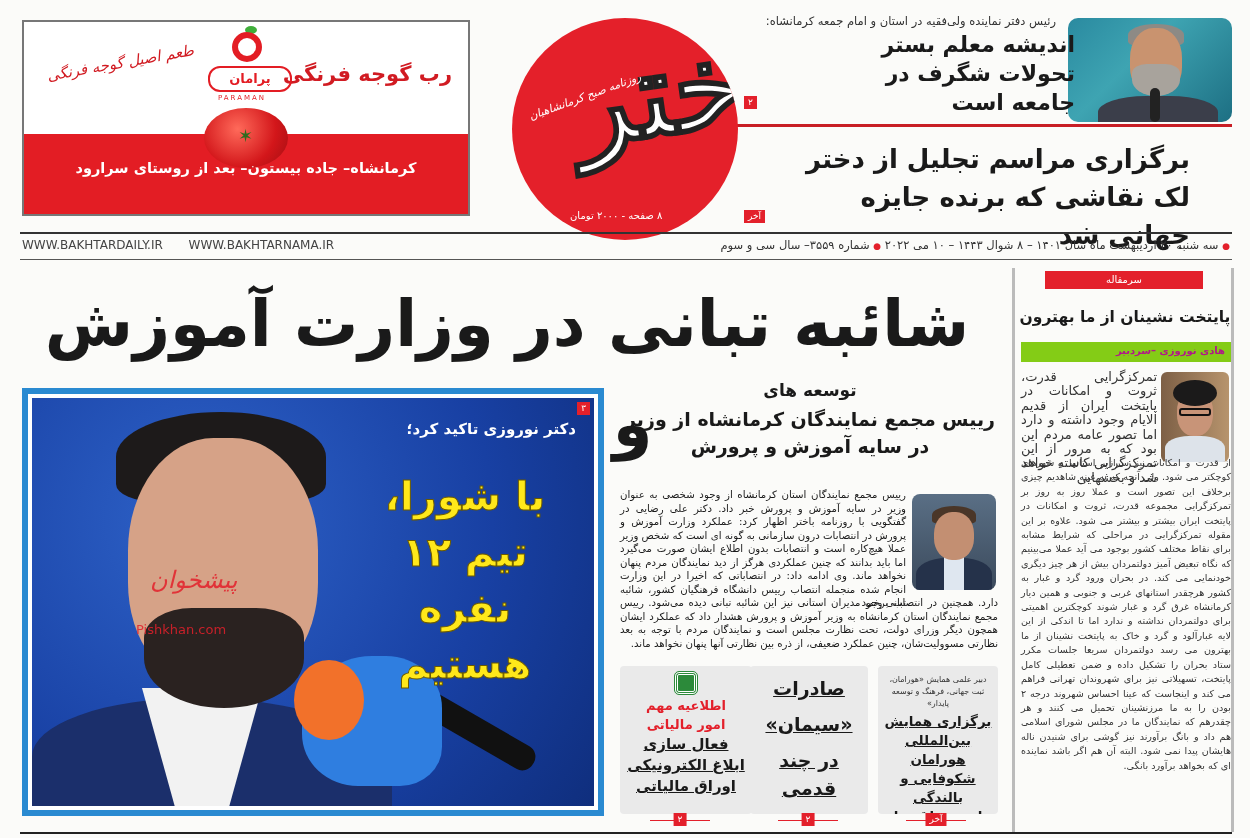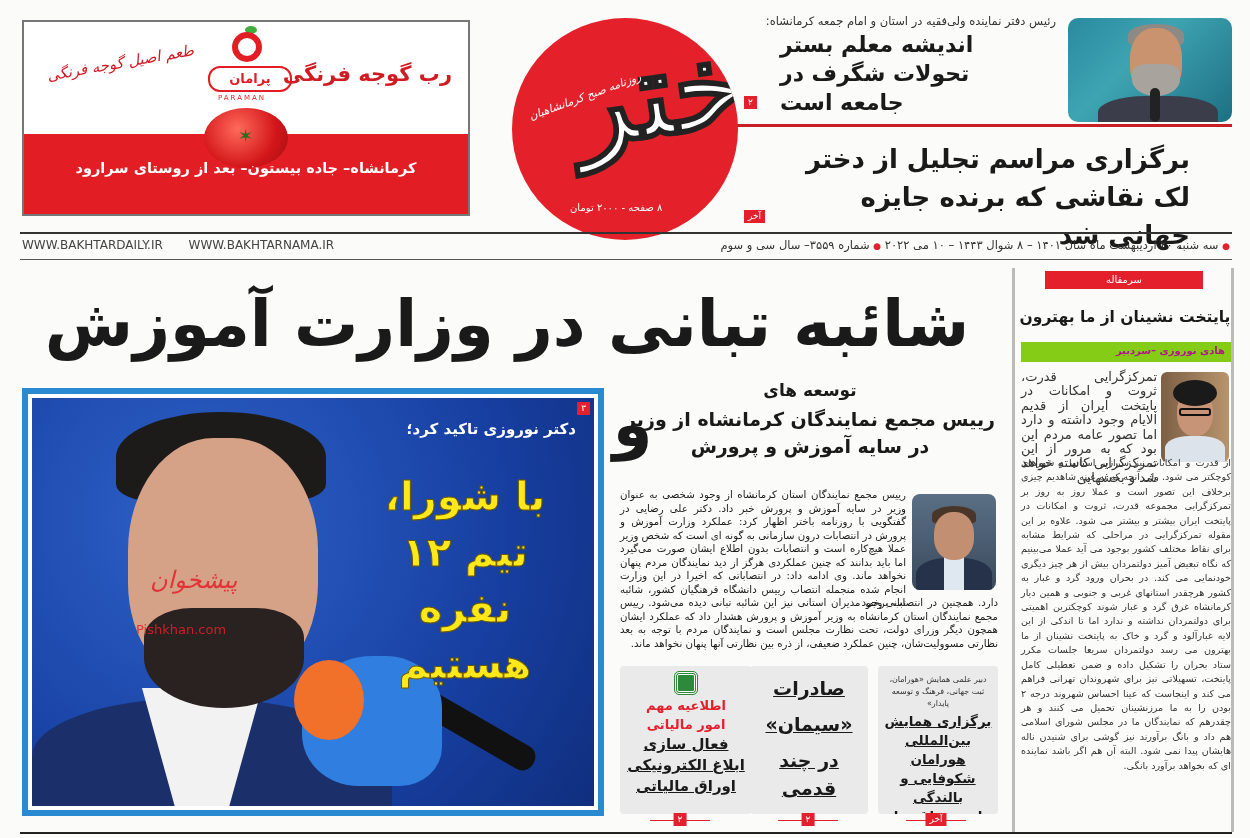--- a/index.html
+++ b/index.html
@@ -11,32 +11,32 @@
 
   
   #teaser-photo { left: 1068px; top: 18px; width: 164px; height: 104px; border-radius: 10px; overflow: hidden;
     background: linear-gradient(135deg, #2a8aa0 0%, #3ea4b2 40%, #1d6f83 100%); }
   #teaser-photo .head { position: absolute; left: 62px; top: 10px; width: 52px; height: 66px; border-radius: 45% 45% 40% 40%; background: #c9936f; }
   #teaser-photo .hair { position: absolute; left: 60px; top: 6px; width: 56px; height: 22px; border-radius: 50% 50% 20% 20%; background: #8d8a85; }
   #teaser-photo .beard { position: absolute; left: 64px; top: 46px; width: 48px; height: 32px; border-radius: 30% 30% 50% 50%; background: #a8a39c; }
   #teaser-photo .suit { position: absolute; left: 30px; top: 78px; width: 120px; height: 40px; border-radius: 40% 40% 0 0; background: #3b3e4a; }
   #teaser-photo .mic { position: absolute; left: 82px; top: 70px; width: 10px; height: 34px; background: #222; border-radius: 5px; }
   #teaser-kicker { left: 756px; top: 14px; width: 300px; font-size: 11.5px; color: #333; }
-  #teaser-title { left: 780px; top: 30px; width: 260px; font-size: 22px; font-weight: bold; line-height: 29px; text-align: left; }
+  #teaser-title { left: 815px; top: 30px; width: 260px; font-size: 22px; font-weight: bold; line-height: 29px; text-align: right; }
   #teaser-tag { left: 744px; top: 96px; }
   #red-rule { left: 735px; top: 124px; width: 497px; height: 3px; background: #c81e25; }
 
   #second-title { left: 770px; top: 140px; width: 420px; font-size: 26px; font-weight: bold; line-height: 38px; text-align: right; }
   #second-tag { left: 744px; top: 210px; }
 
   
   #logo { left: 512px; top: 18px; width: 226px; height: 222px; border-radius: 50%; background: #e4202a; overflow: hidden; }
   #logo-word { position: absolute; left: 60px; top: 12px; font-family: "DejaVu Serif", serif; font-size: 118px; font-weight: bold; color: #fff; -webkit-text-stroke: 2px #222; transform: rotate(-8deg); line-height: 1; }
   #logo-sub { position: absolute; left: 14px; top: 72px; font-size: 11px; color: #fff; font-style: italic; transform: rotate(-20deg); white-space: nowrap; }
-  #logo-price { position: absolute; left: 58px; top: 184px; font-size: 10px; color: #fff; direction: rtl; white-space: nowrap; }
+  #logo-price { position: absolute; left: 58px; top: 192px; font-size: 10px; color: #fff; direction: rtl; white-space: nowrap; }
 
   
   #ad { left: 22px; top: 20px; width: 448px; height: 196px; border: 2px solid #777; background: #fff; overflow: hidden; }
   #ad-red { position: absolute; left: 0; top: 112px; width: 100%; height: 84px; background: #e31d24; }
   #ad-product { position: absolute; right: 16px; top: 40px; font-size: 21px; font-weight: bold; color: #d11b22; direction: rtl; }
   #ad-brand-ring { position: absolute; left: 208px; top: 10px; width: 30px; height: 30px; border-radius: 50%; border: 6px solid #e31d24; }
   #ad-leaf { position: absolute; left: 221px; top: 4px; width: 12px; height: 8px; background: #3fae3a; border-radius: 50%; }
   #ad-brand { position: absolute; left: 184px; top: 44px; width: 84px; height: 26px; border: 2px solid #e31d24; border-radius: 12px; color: #e31d24; font-size: 13px; font-weight: bold; text-align: center; line-height: 22px; direction: rtl; }
   #ad-brand-latin { position: absolute; left: 194px; top: 72px; font-size: 7px; color: #e31d24; letter-spacing: 2px; }
   #ad-slogan { position: absolute; left: 22px; top: 32px; font-size: 15px; color: #d11b22; font-style: italic; transform: rotate(-10deg); direction: rtl; }

